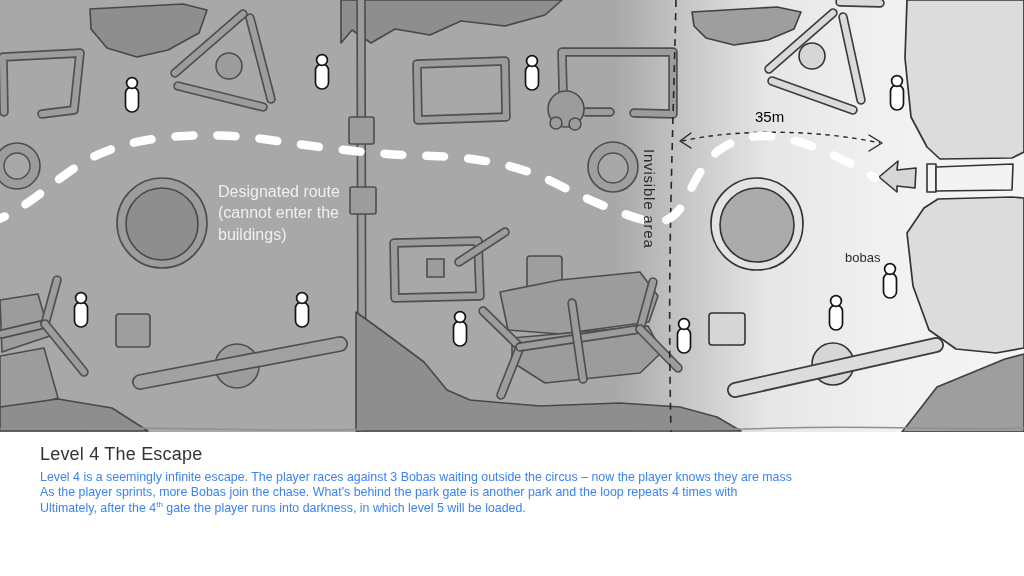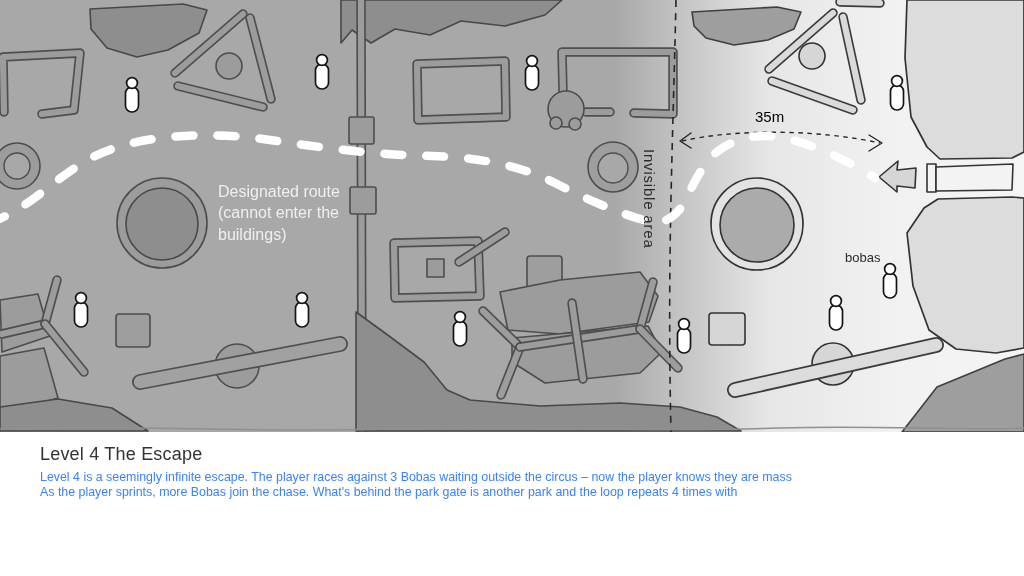--- a/index.html
+++ b/index.html
@@ -224,16 +224,17 @@
     <div class="map-label invisible-lbl">Invisible area</div>
     <div class="map-label dist-lbl">35m</div>
     <div class="map-label bobas-lbl">bobas</div>
   </div>
 
   <div class="text-block">
     <div class="heading">Level 4 The Escape</div>
     <div class="bodytext">
       <div>Level 4 is a seemingly infinite escape. The player races against 3 Bobas waiting outside the circus – now the player knows they are mass</div>
       <div>As the player sprints, more Bobas join the chase. What's behind the park gate is another park and the loop repeats 4 times with</div>
+      <div><span>Ultimately, after the 4</span><sup>th</sup><span> gate the player runs into darkness, in which level 5 will be loaded.</span></div>
     </div>
   </div>
 
 </div>
 
 </body></html>

